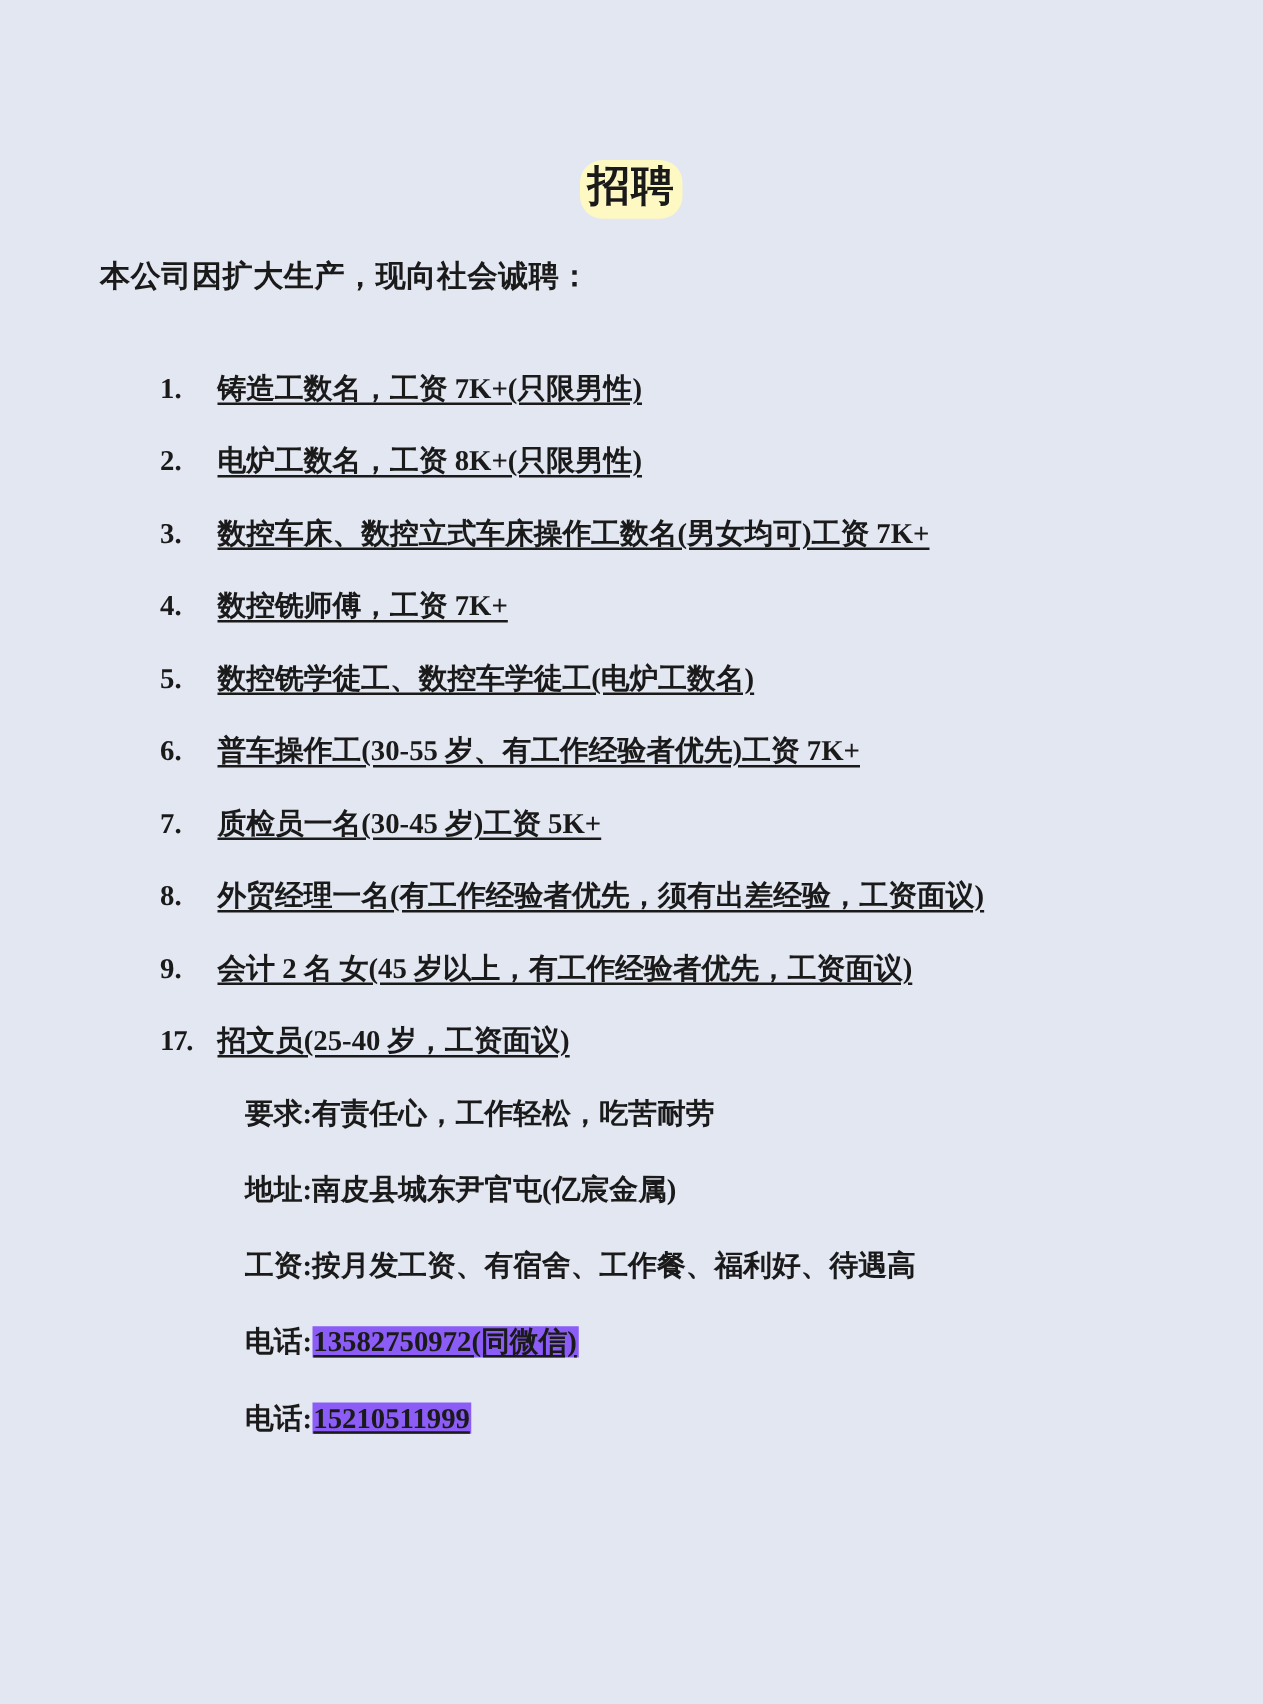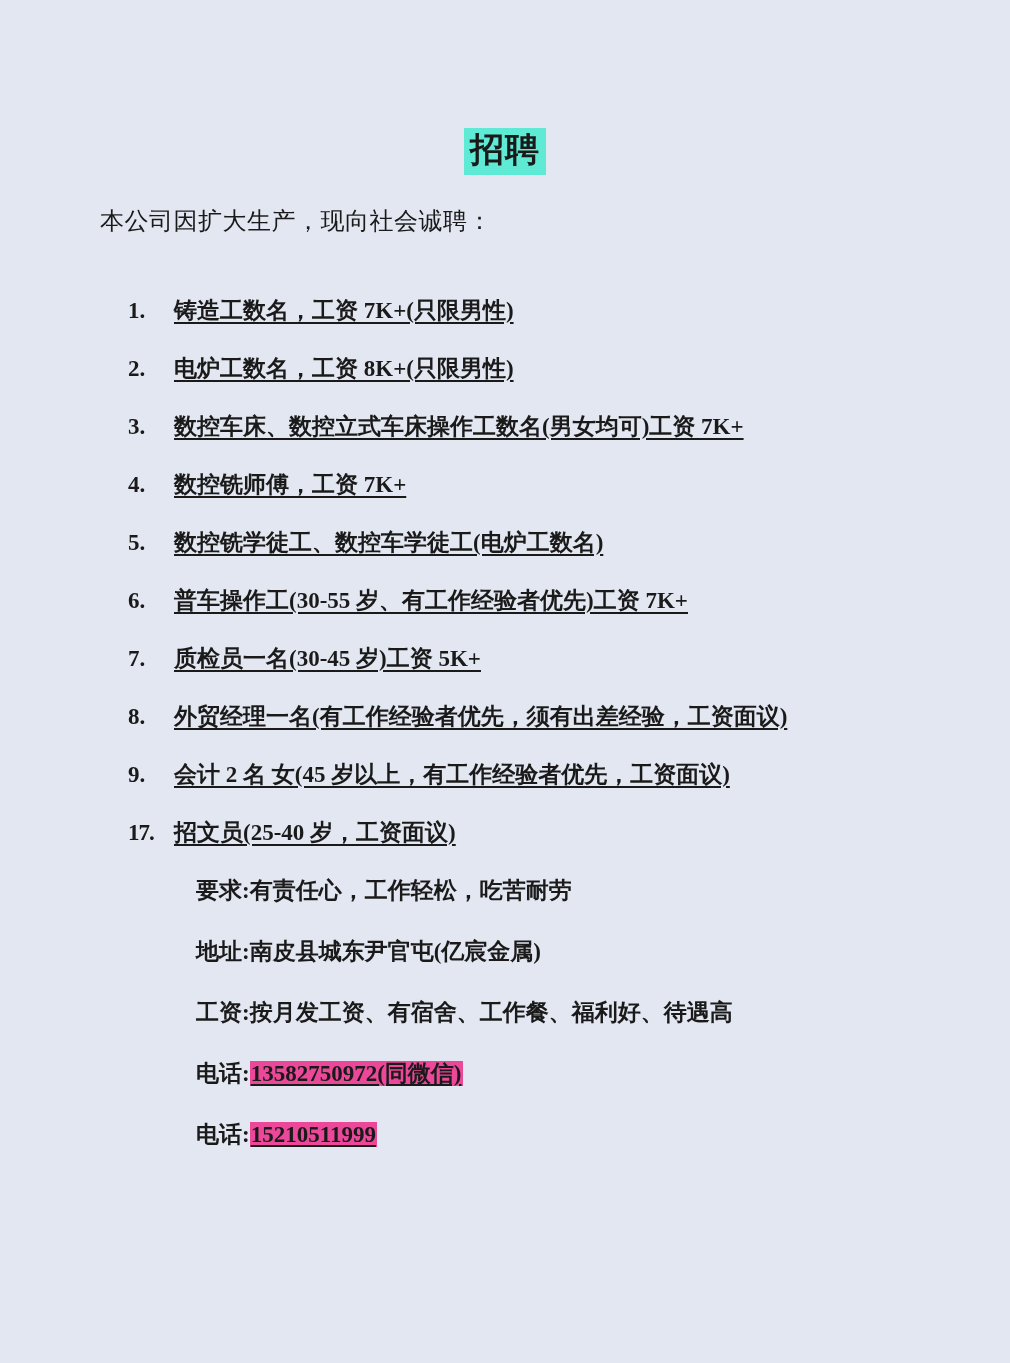--- a/index.html
+++ b/index.html
@@ -22,29 +22,30 @@
   }
   .title-row {
     text-align: center;
     margin-top: 128px;
   }
   .doc-title {
     display: inline-block;
     font-size: 34px;
     font-weight: bold;
     letter-spacing: 1px;
-    background: #5eead4;
+    background: #fef9c3;
     padding: 2px 6px 4px 6px;
     line-height: 1.2;
+    border-radius: 18px;
   }
   .intro {
     margin-top: 30px;
-    margin-left: 100px;
+    margin-left: 80px;
     font-size: 24px;
-    font-weight: normal;
+    font-weight: bold;
     letter-spacing: 0.5px;
   }
   ol.jobs {
     list-style: none;
     margin: 0;
     padding: 0;
     margin-top: 62px;
     margin-left: 128px;
   }
   ol.jobs li {
@@ -75,21 +76,21 @@
     margin-left: 196px;
   }
   .details .line {
     font-size: 23px;
     font-weight: bold;
     line-height: 1.0;
     margin-bottom: 38px;
     white-space: nowrap;
   }
   .hl {
-    background: #ec4899;
+    background: #8b5cf6;
     text-decoration: underline;
     text-underline-offset: 3px;
     padding: 0 1px;
   }
 </style>
 </head>
 <body>
 
 <div class="page">
 

